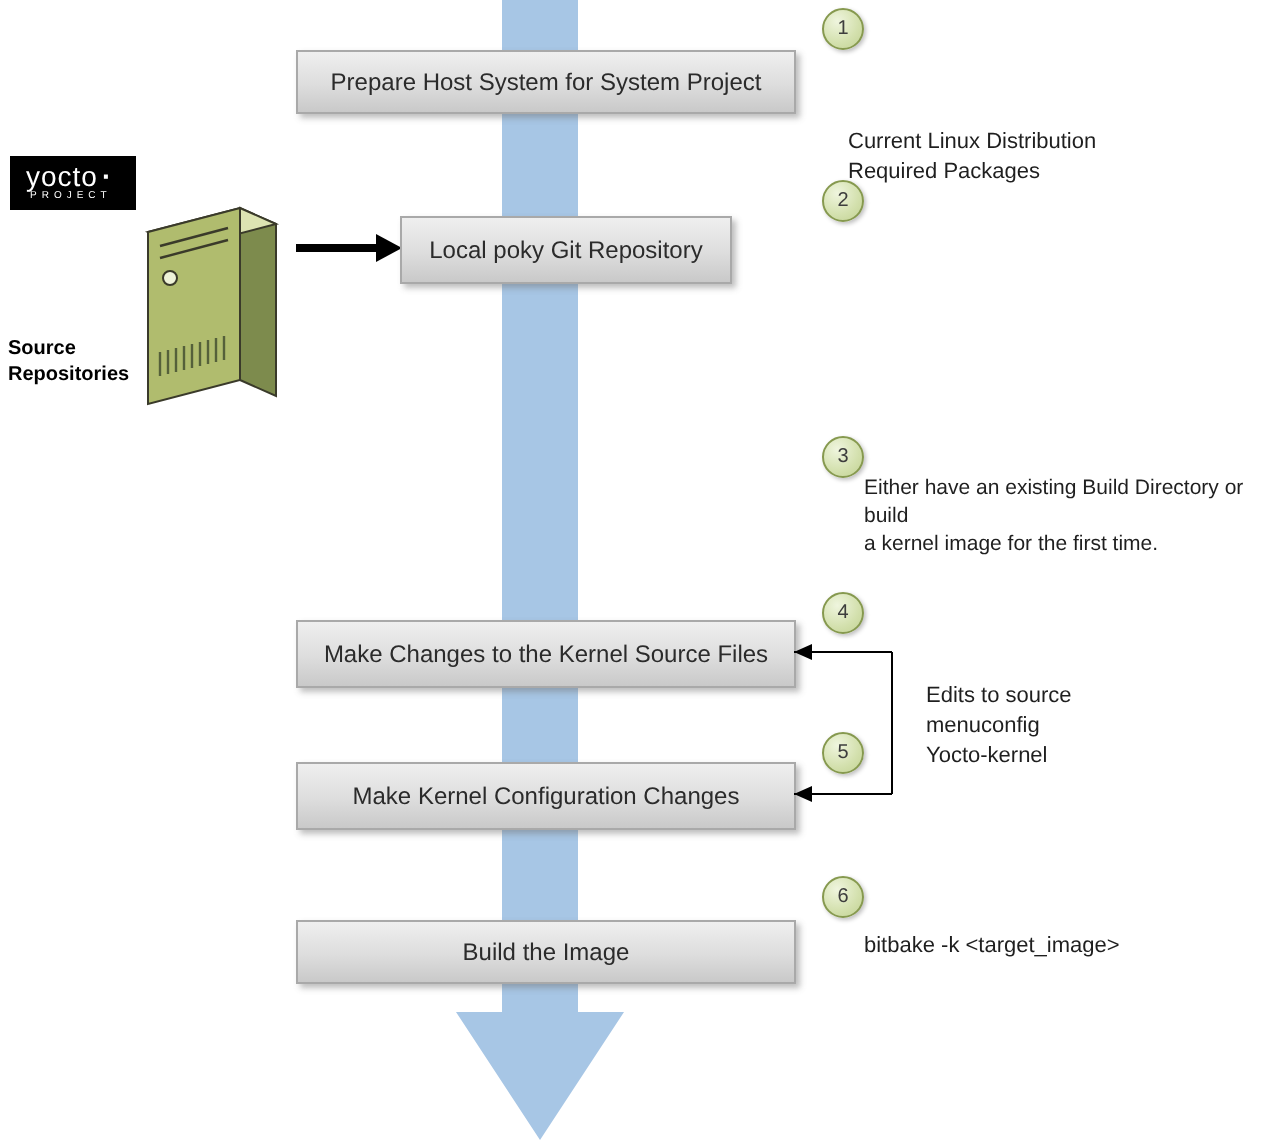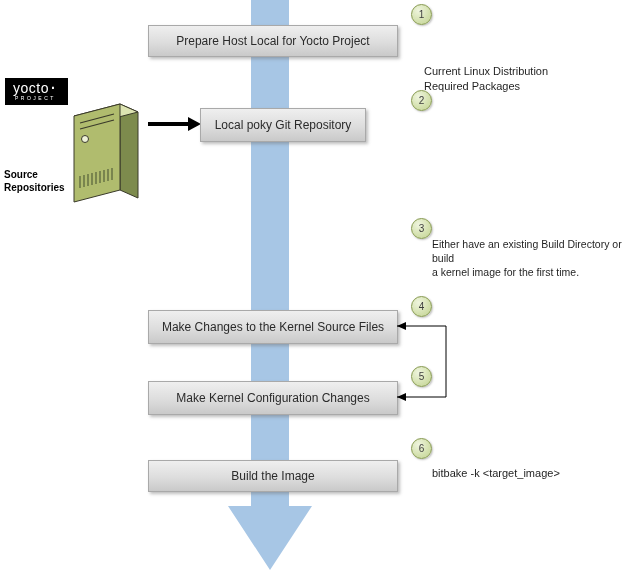--- a/index.html
+++ b/index.html
@@ -76,21 +76,21 @@
 
   <svg class="layer" style="left:144px; top:112px;" width="58" height="24">
     <line x1="4" y1="12" x2="44" y2="12" stroke="#000" stroke-width="4"></line>
     <polygon points="44,5 57,12 44,19" fill="#000"></polygon>
   </svg>
 
   <div class="src-title">Source
 Repositories</div>
 
   <div class="step-box" style="left:148px; top:25px;  width:248px; height:30px;">
-      <span>Prepare Host Local for Yocto Project</span>
+      <span>Prepare Host System for System Project</span>
     </div>
   <div class="step-box" style="left:200px; top:108px; width:164px; height:32px;">
       <span>Local poky Git Repository</span>
     </div>
   <div class="step-box" style="left:148px; top:310px; width:248px; height:32px;">
       <span>Make Changes to the Kernel Source Files</span>
     </div>
   <div class="step-box" style="left:148px; top:381px; width:248px; height:32px;">
       <span>Make Kernel Configuration Changes</span>
     </div>
@@ -102,20 +102,23 @@
   <div class="num-circle" style="left:411px; top:90px;">2</div>
   <div class="num-circle" style="left:411px; top:218px;">3</div>
   <div class="num-circle" style="left:411px; top:296px;">4</div>
   <div class="num-circle" style="left:411px; top:366px;">5</div>
   <div class="num-circle" style="left:411px; top:438px;">6</div>
 
   <div class="note" style="left:424px; top:24px;margin-top:40px;">Current Linux Distribution
 Required Packages</div>
   <div class="note note-small" style="left:432px; top:237px; width:205px;">Either have an existing Build Directory or build
 a kernel image for the first time.</div>
+  <div class="note" style="left:463px; top:341px;">Edits to source
+menuconfig
+Yocto-kernel</div>
   <div class="note" style="left:432px; top:466px;">bitbake -k &lt;target_image&gt;</div>
 
   <svg class="layer" style="left:396px; top:315px;" width="72" height="92">
     <line x1="1" y1="11" x2="50" y2="11" stroke="#000" stroke-width="1"></line>
     <line x1="1" y1="82" x2="50" y2="82" stroke="#000" stroke-width="1"></line>
     <line x1="50" y1="11" x2="50" y2="82" stroke="#000" stroke-width="1"></line>
     <polygon points="10,7 1,11 10,15" fill="#000"></polygon>
     <polygon points="10,78 1,82 10,86" fill="#000"></polygon>
   </svg>
 

